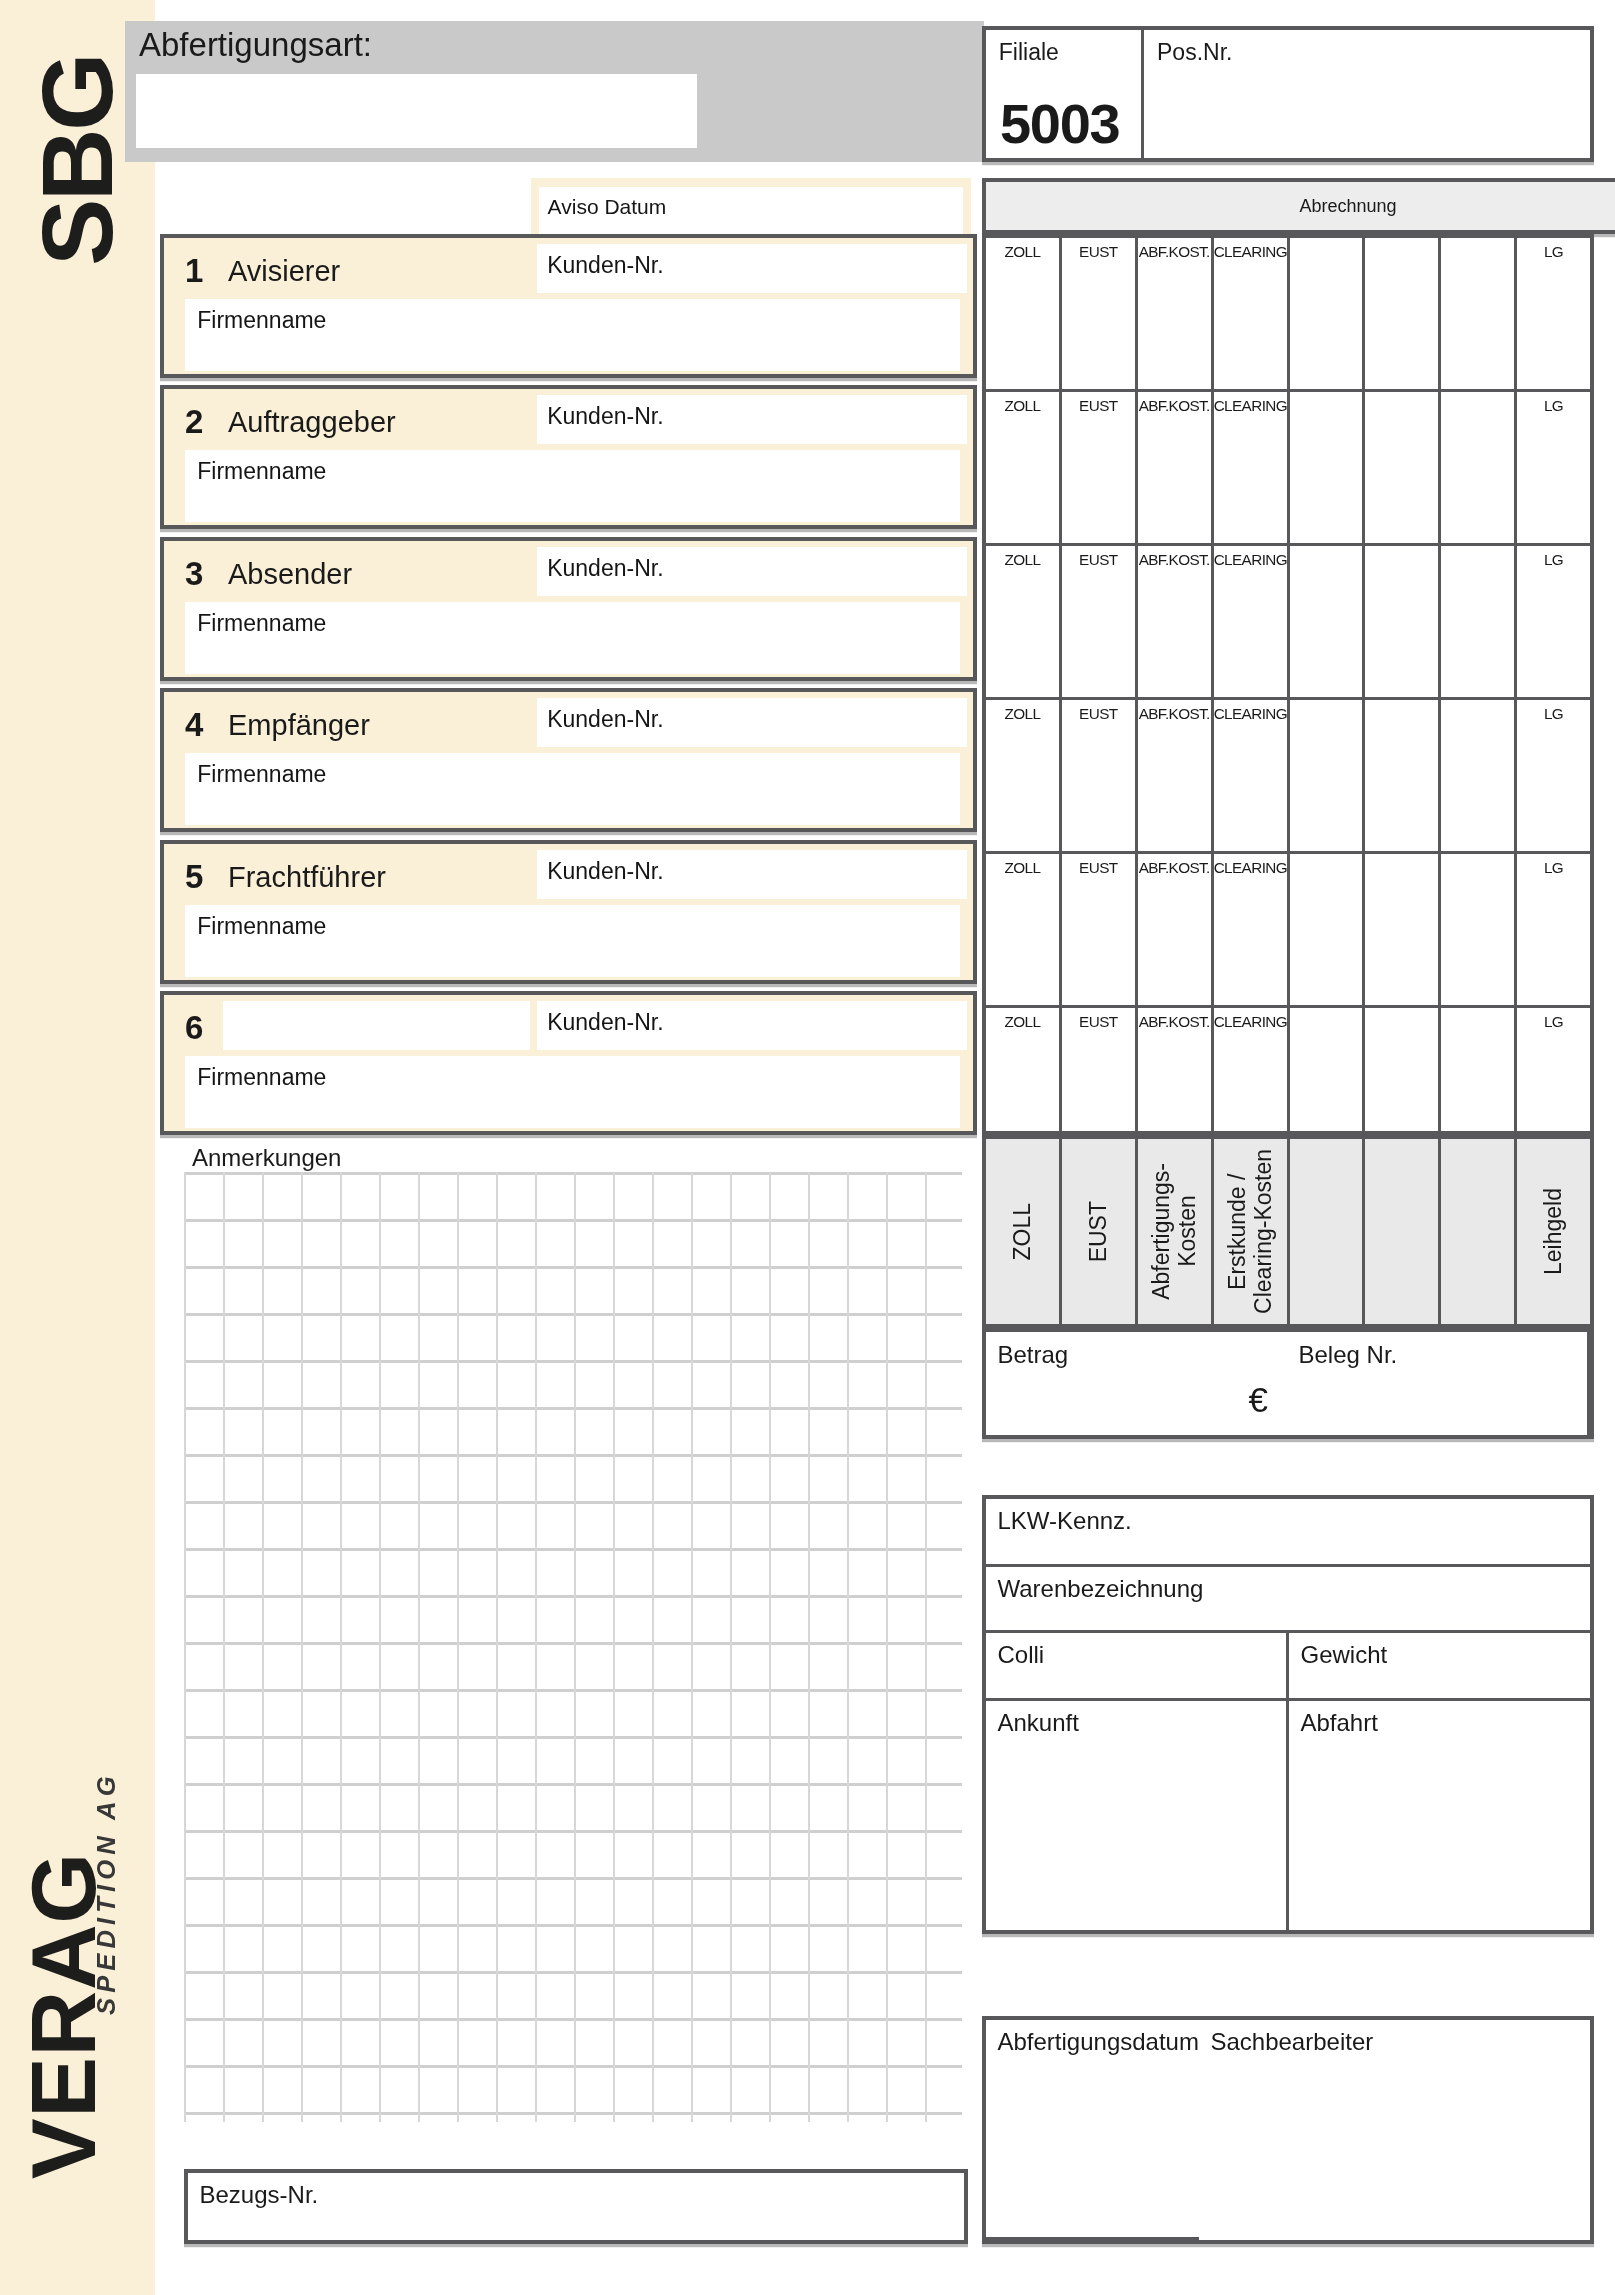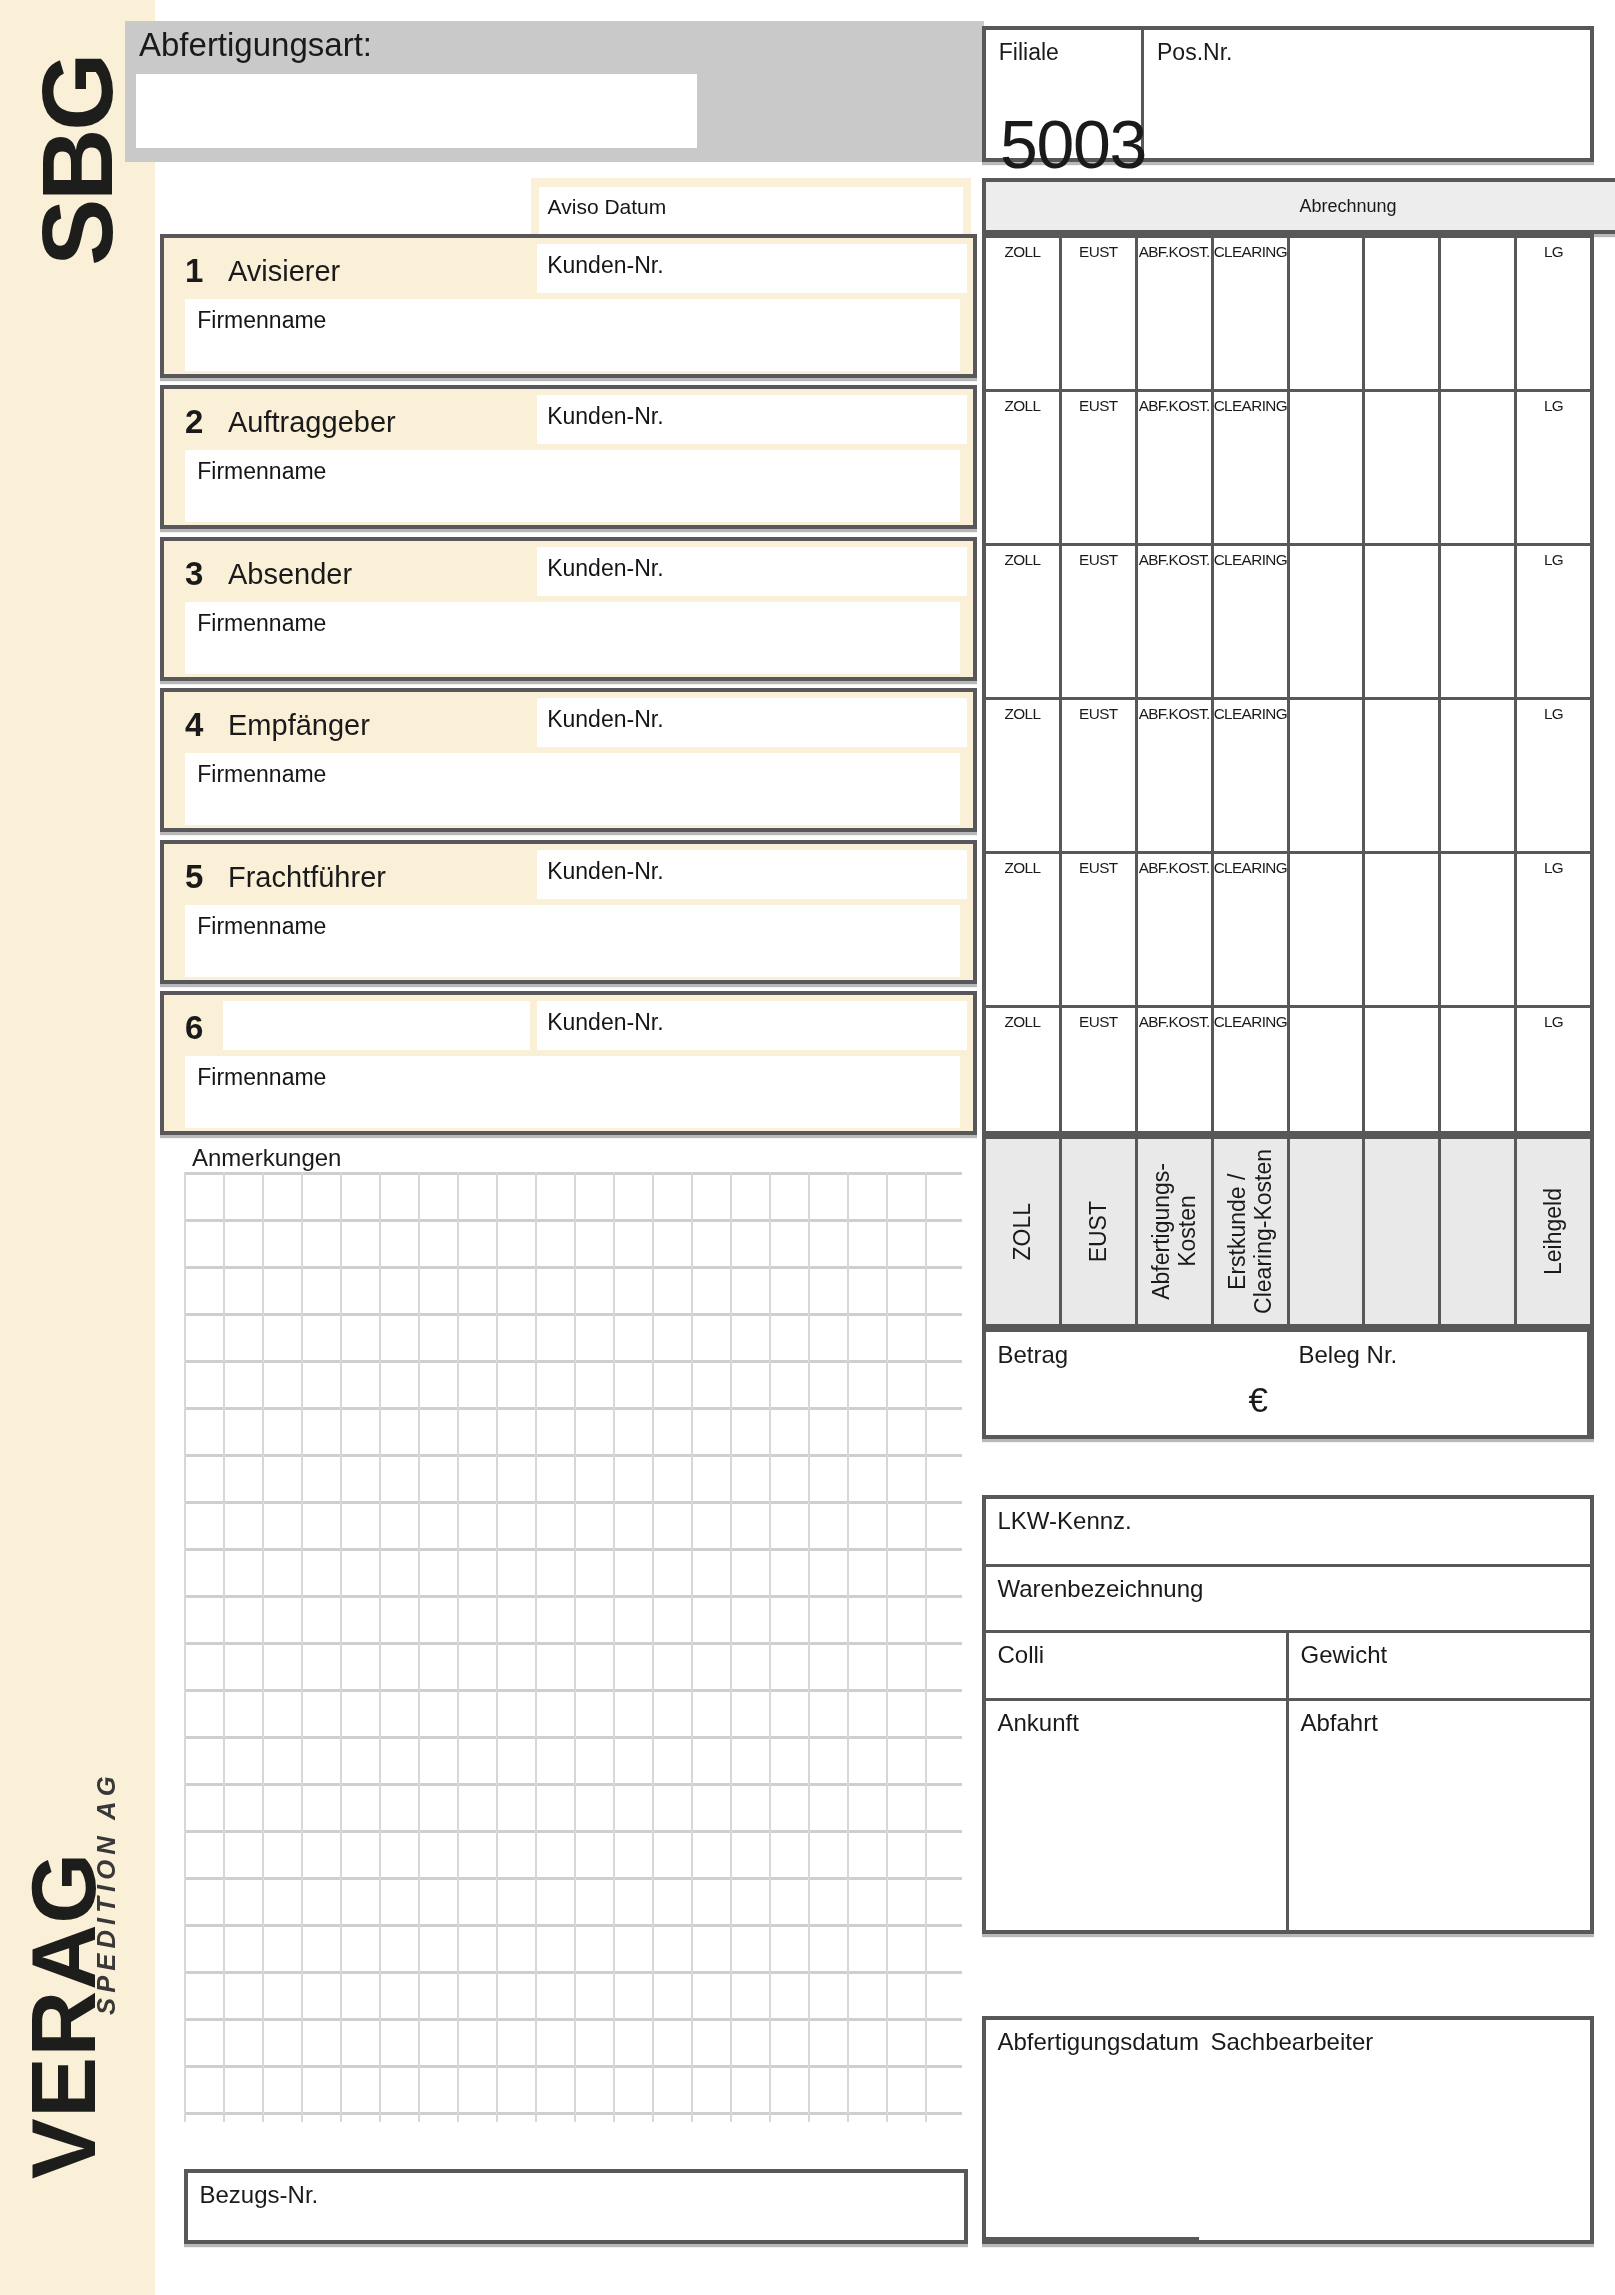--- a/index.html
+++ b/index.html
@@ -21,21 +21,21 @@
   .field{background:#ffffff;}
   .flabel{font-size:23px;color:#151515;}
   
   #abf-panel{left:125px;top:20.5px;width:859px;height:141px;background:#c9c9c9;}
   #abf-label{left:139px;top:25.6px;font-size:33px;}
   #abf-input{left:136px;top:74px;width:561px;height:74px;}
   
   #filiale-box{left:982px;top:25.6px;width:612px;height:136px;}
   #filiale-cell{left:0;top:0;width:158px;height:100%;border-right:3.2px solid #58585a;box-sizing:border-box;}
   #filiale-label{left:12.8px;top:9px;font-size:23px;}
-  #filiale-value{left:14px;top:75px;font-size:68px;font-weight:normal;letter-spacing:-1.3px;}
+  #filiale-value{left:14px;top:61px;font-size:56px;font-weight:bold;letter-spacing:-1.3px;}
   #posnr-label{left:171px;top:9px;font-size:23px;}
   
   #aviso-box{left:531px;top:178px;width:440px;height:56px;background:#faf0d8;
              padding:9px 7.7px 0 7.7px;box-sizing:border-box;}
   #aviso-inner{width:100%;height:100%;background:#fff;}
   #aviso-label{left:16.6px;top:16.6px;font-size:21px;}
   
   .section{left:160px;width:817px;height:144px;background:#faf0d8;}
   .sec-num{position:absolute;left:21px;top:14px;font-size:33px;font-weight:bold;}
   .sec-role{position:absolute;left:64px;top:16.6px;font-size:29px;}

